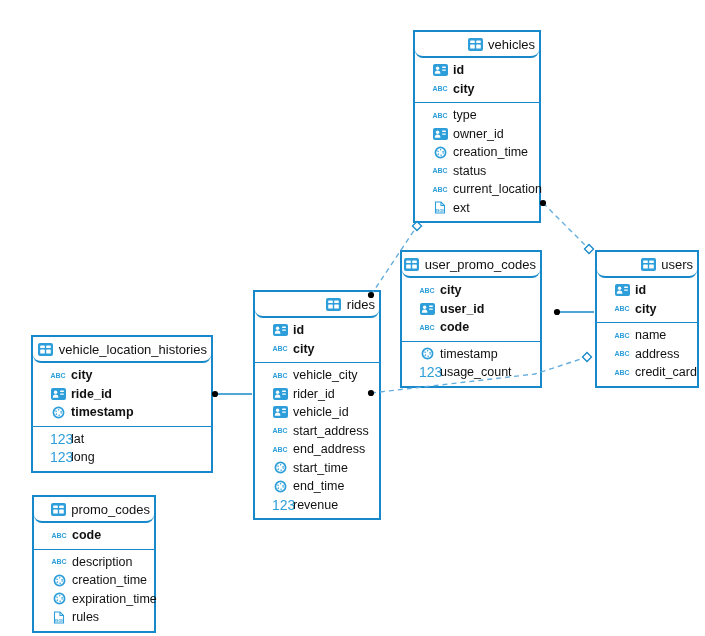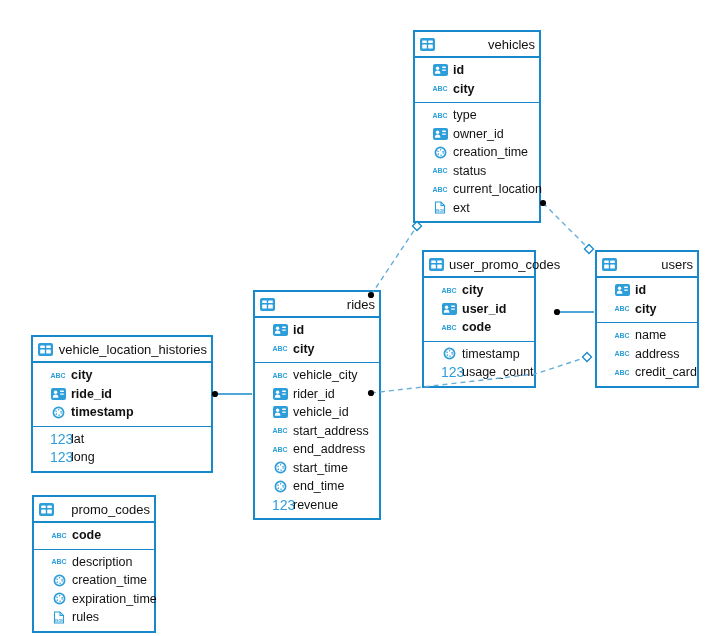--- a/index.html
+++ b/index.html
@@ -5,22 +5,22 @@
   :root{
     --accent:#1789cb;
     --icon-blue:#2d9ed9;
     --dash:#64aedd;
     --text:#111111;
   }
   html,body{margin:0;padding:0;background:#ffffff;}
   body{width:705px;height:636px;font-family:"Liberation Sans",sans-serif;}
   .canvas{position:relative;width:705px;height:636px;background:#fff;overflow:hidden;}
   .er-table{position:absolute;background:#fff;border:2px solid var(--accent);box-sizing:border-box;z-index:1;}
-  .thead{display:flex;align-items:center;justify-content:space-between;gap:5px;height:24px;
-         border-bottom:2px solid var(--accent);font-size:13px;color:var(--text);padding:0 4px;}
+  .thead{display:flex;align-items:center;justify-content:flex-end;gap:5px;height:24px;
+         border-bottom:2px solid var(--accent);font-size:13px;color:var(--text);padding:0 4px;border-radius:8px;}
   .thead .title{white-space:nowrap;}
   .sec{padding:3px 12px 4px;}
   .sec.pk{border-bottom:1.5px solid var(--accent);}
   .row{display:flex;align-items:center;gap:5px;height:18.5px;padding:0 3px 0 5px;
        font-size:12.5px;color:var(--text);white-space:nowrap;}
   .row.pk .lbl{font-weight:700;}
   .icn{flex:0 0 16px;width:16px;display:flex;align-items:center;justify-content:center;}
   .icn-txt{flex:0 0 16px;width:16px;text-align:center;color:var(--icon-blue);font-weight:700;
            font-size:7px;letter-spacing:0;line-height:1;}
   .icn-txt.num{font-size:14px;font-weight:400;}
@@ -101,21 +101,21 @@
               <svg width="12" height="13" viewBox="0 0 12 13">
                 <path d="M1.5 1 h5.5 l3.5 3.5 v7.5 h-9 z" fill="#fff" stroke="#2d9ed9" stroke-width="1.1"></path>
                 <path d="M7 1 v3.5 h3.5" fill="none" stroke="#2d9ed9" stroke-width="1.1"></path>
                 <text x="6" y="10.6" text-anchor="middle" font-size="3.6" font-weight="700" fill="#2d9ed9" font-family="Liberation Sans, sans-serif">JSON</text>
               </svg>
             </span>
             <span class="lbl">ext</span>
           </div>
         </div>
       </div>
-      <div class="er-table" style="left: 422px; top: 250px; width: 114px;">
+      <div class="er-table" style="left: 400px; top: 250px; width: 142px;">
         <div class="thead">
           <span class="icn">
             <svg width="15" height="13" viewBox="0 0 15 13">
               <rect x="0" y="0" width="15" height="13" rx="2" fill="#2d9ed9"></rect>
               <rect x="2.2" y="2.4" width="4.6" height="2.6" rx="0.6" fill="#fff"></rect>
               <rect x="8.2" y="2.4" width="4.6" height="2.6" rx="0.6" fill="#fff"></rect>
               <rect x="2.2" y="6.4" width="4.6" height="4.2" rx="0.6" fill="#fff"></rect>
               <rect x="8.2" y="6.4" width="4.6" height="4.2" rx="0.6" fill="#fff"></rect>
             </svg>
           </span>

